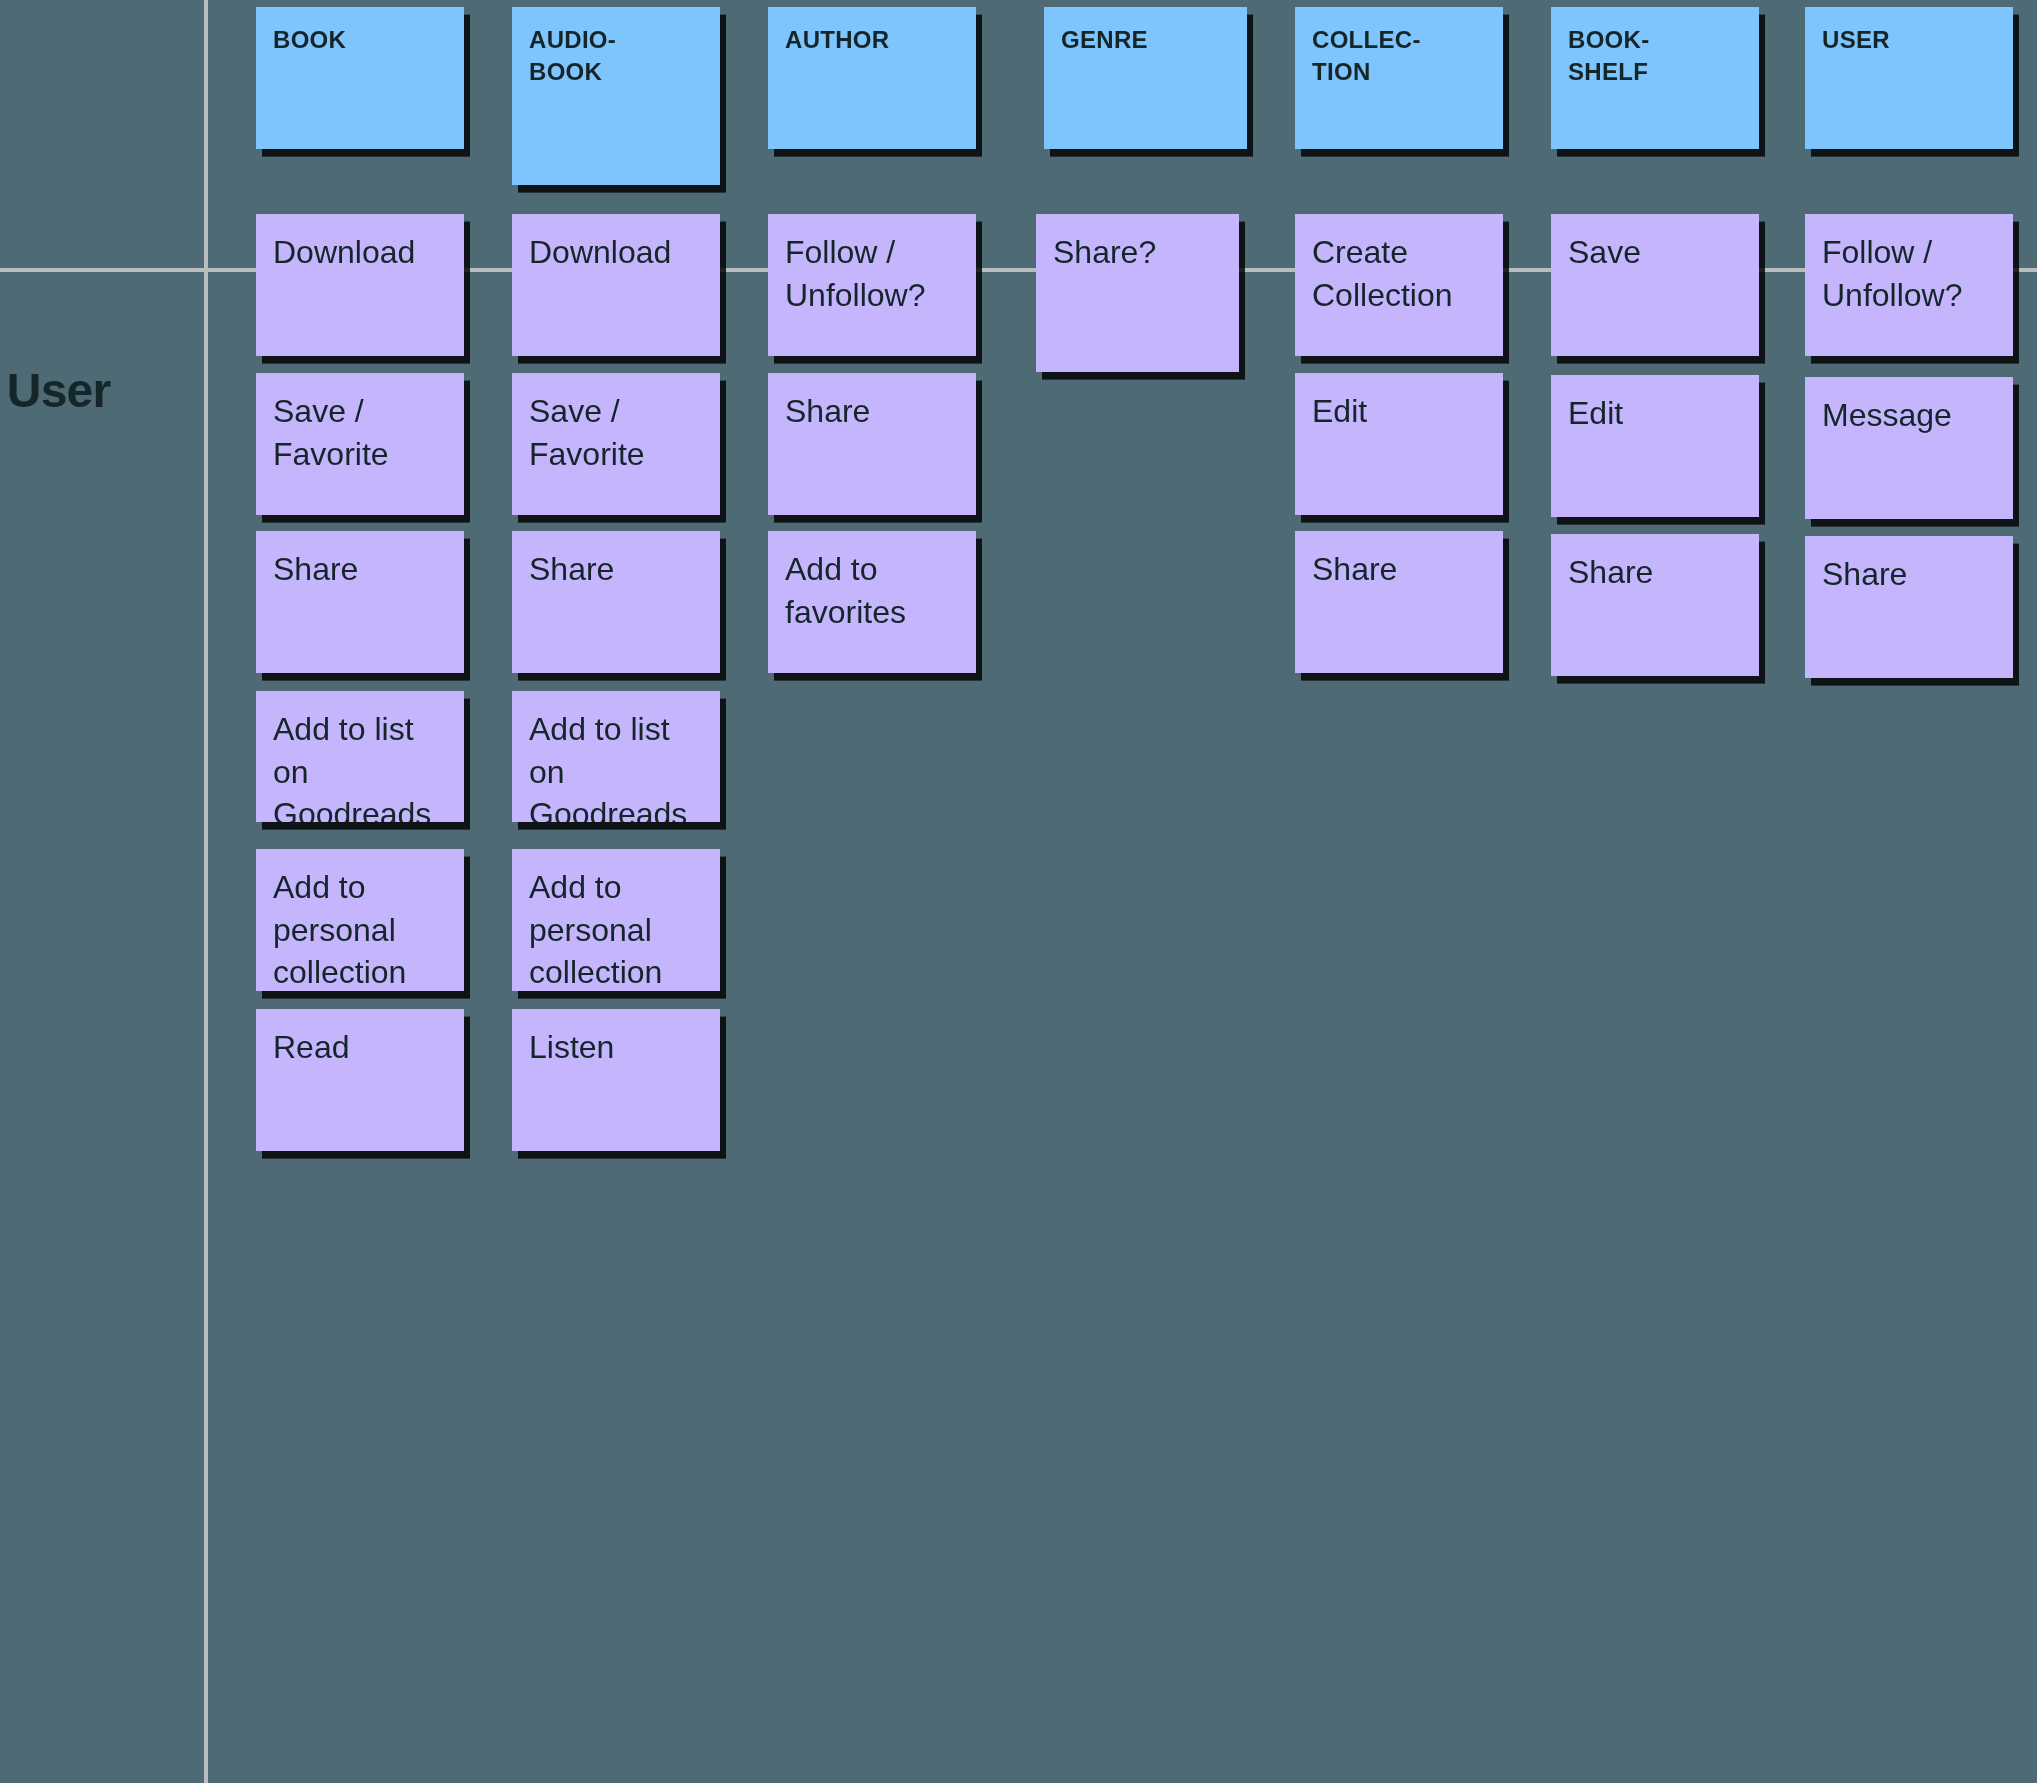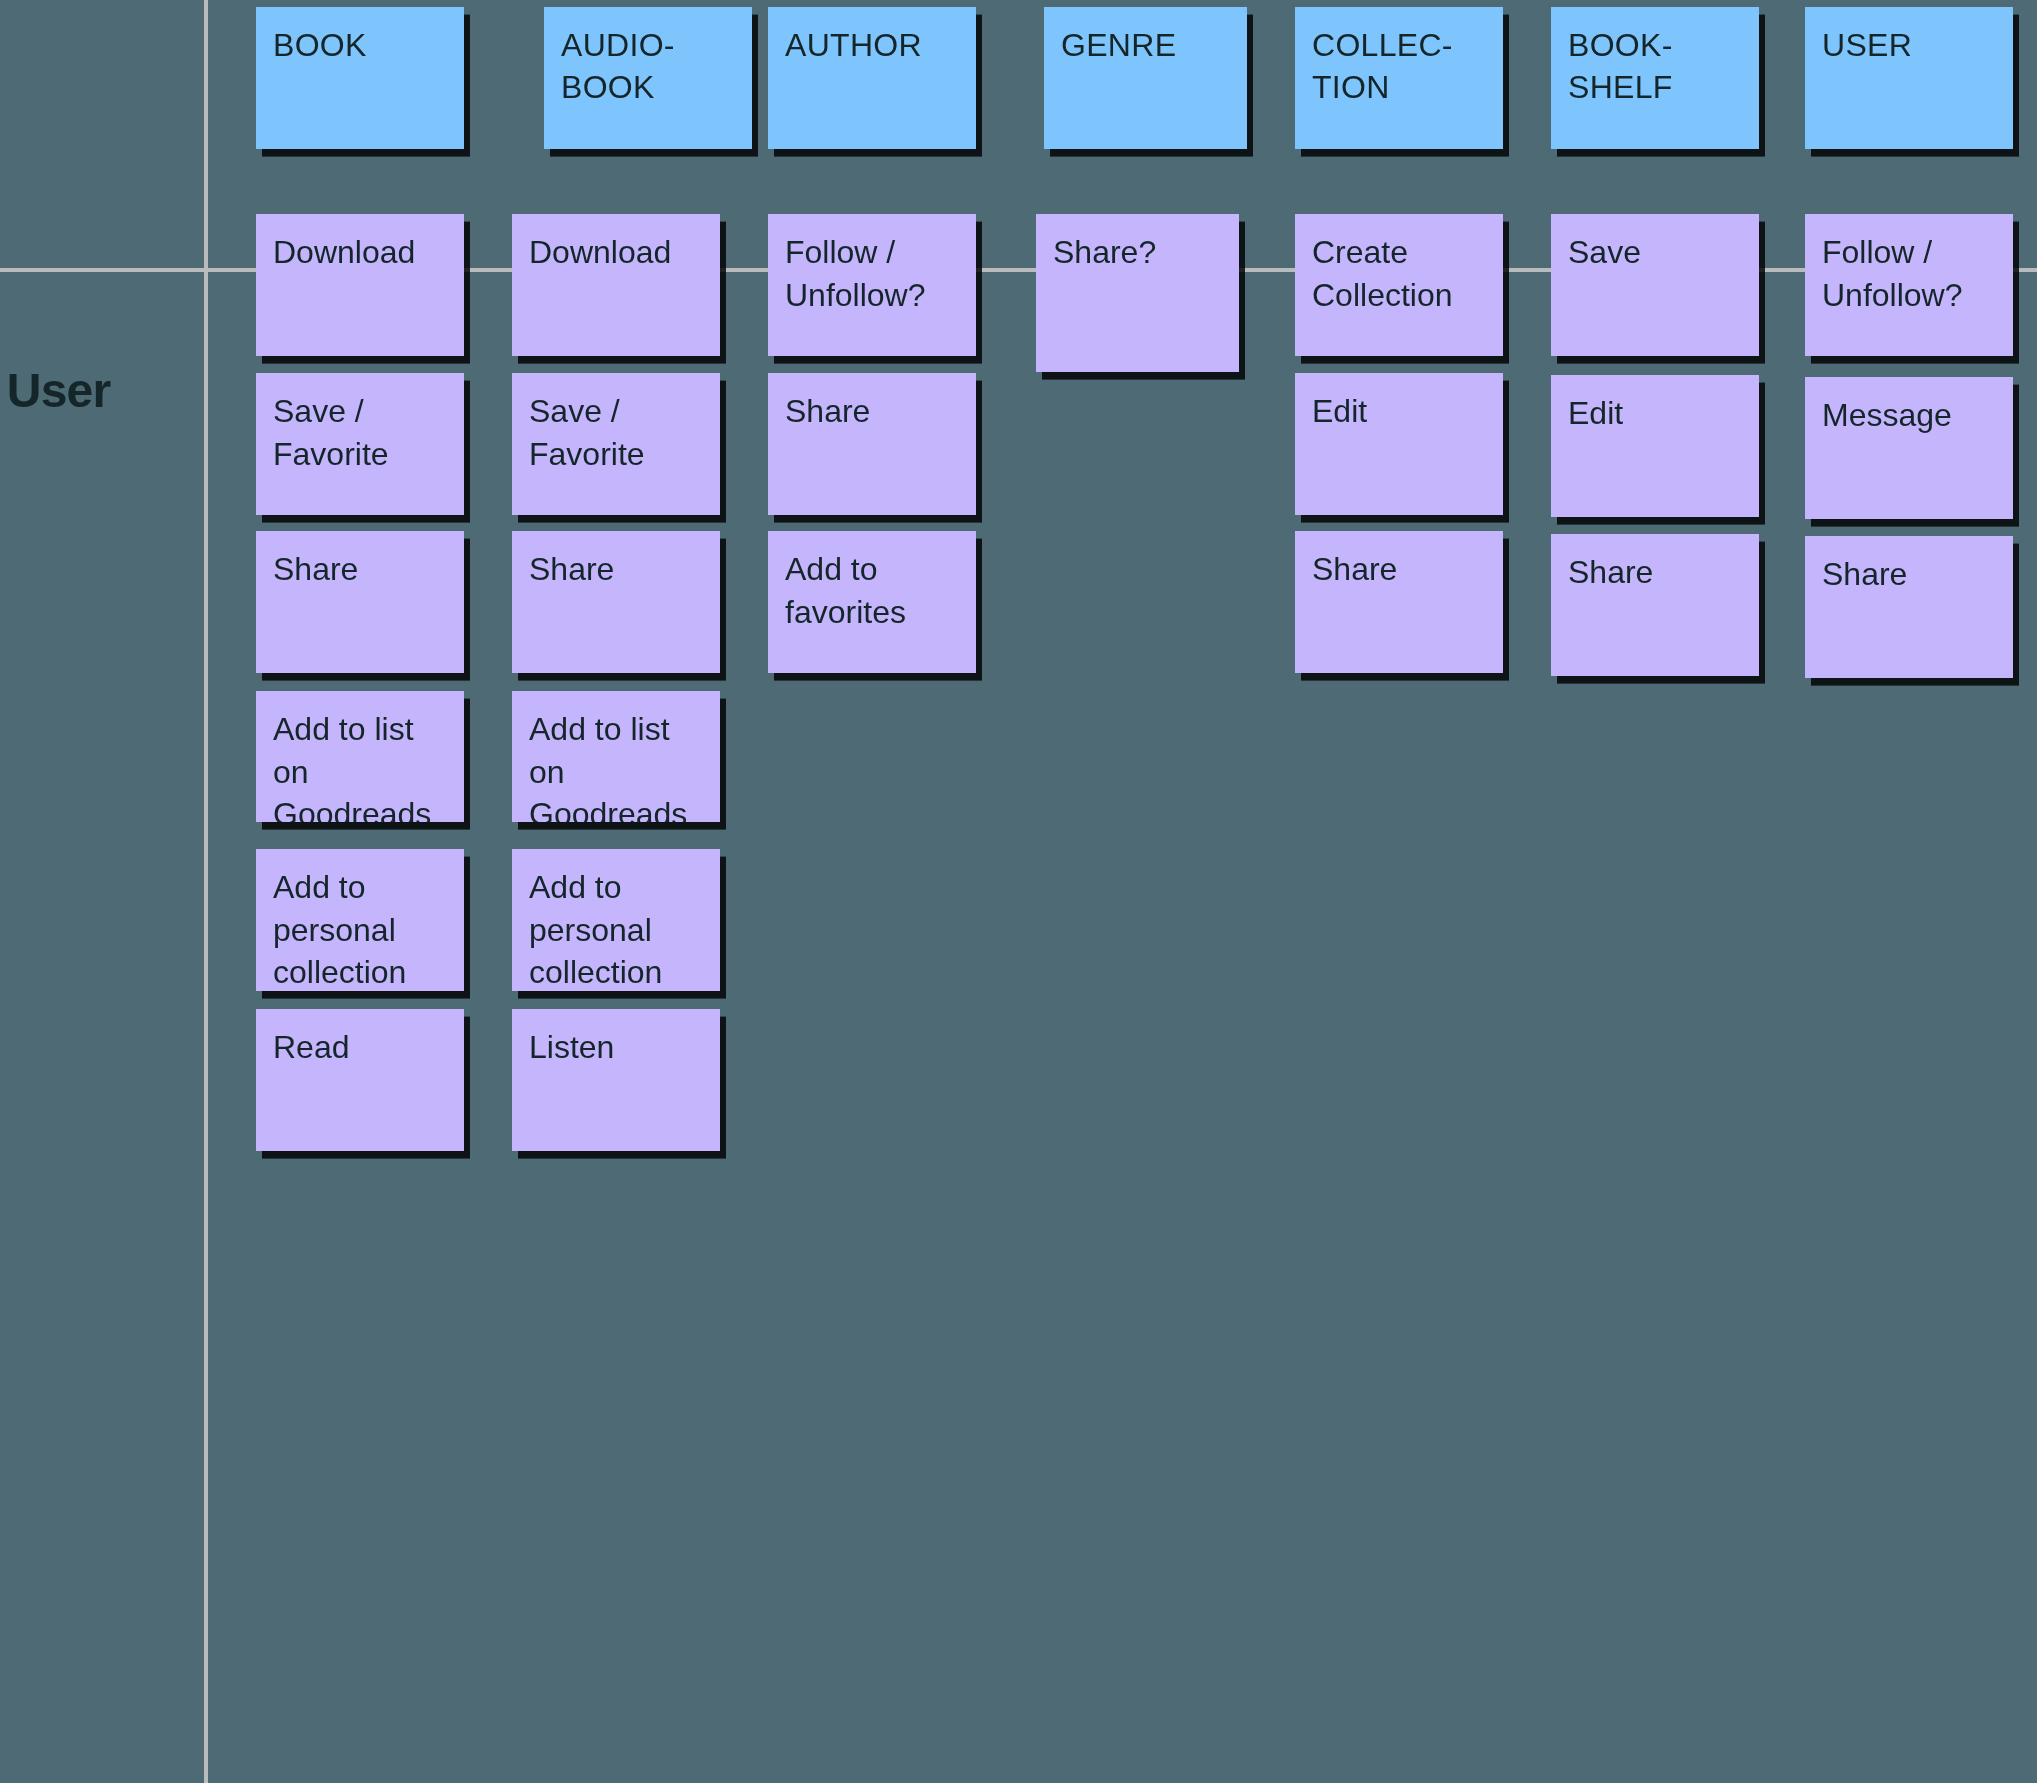--- a/index.html
+++ b/index.html
@@ -55,23 +55,23 @@
     position: absolute;
     padding: 17px 15.3px 8.5px 17px;
     font-size: 32px;
     line-height: 1.33;
     color: #15262a;
     box-shadow: 6px 7.6px 0 rgba(0,0,0,0.82);
     overflow: hidden;
   }
   .note.header {
     background: #7ec4fd;
-    font-weight: normal;
+    font-weight: bold;
     letter-spacing: 0.3px;
-    font-size: 32px;
+    font-size: 24px;
   }
   .note.action {
     background: #c4b5fd;
     font-weight: normal;
   }
 
   .note-text { display: block; white-space: pre-line; }
 </style>
 </head>
 <body>
@@ -102,21 +102,21 @@
 Goodreads</span>
     </div>
     <div class="note action" style="left: 256px; top: 849px; width: 208px; height: 142px;">
       <span class="note-text">Add to
 personal
 collection</span>
     </div>
     <div class="note action" style="left: 256px; top: 1009px; width: 208px; height: 142px;">
       <span class="note-text">Read</span>
     </div>
-    <div class="note header" style="left: 512px; top: 6.8px; width: 208px; height: 142px; margin-left: 32px;">
+    <div class="note header" style="left: 512px; top: 6.8px; width: 208px; height: 178px;">
       <span class="note-text">AUDIO-
 BOOK</span>
     </div>
     <div class="note action" style="left: 512px; top: 214px; width: 208px; height: 142px;">
       <span class="note-text">Download</span>
     </div>
     <div class="note action" style="left: 512px; top: 373px; width: 208px; height: 142px;">
       <span class="note-text">Save /
 Favorite</span>
     </div>

